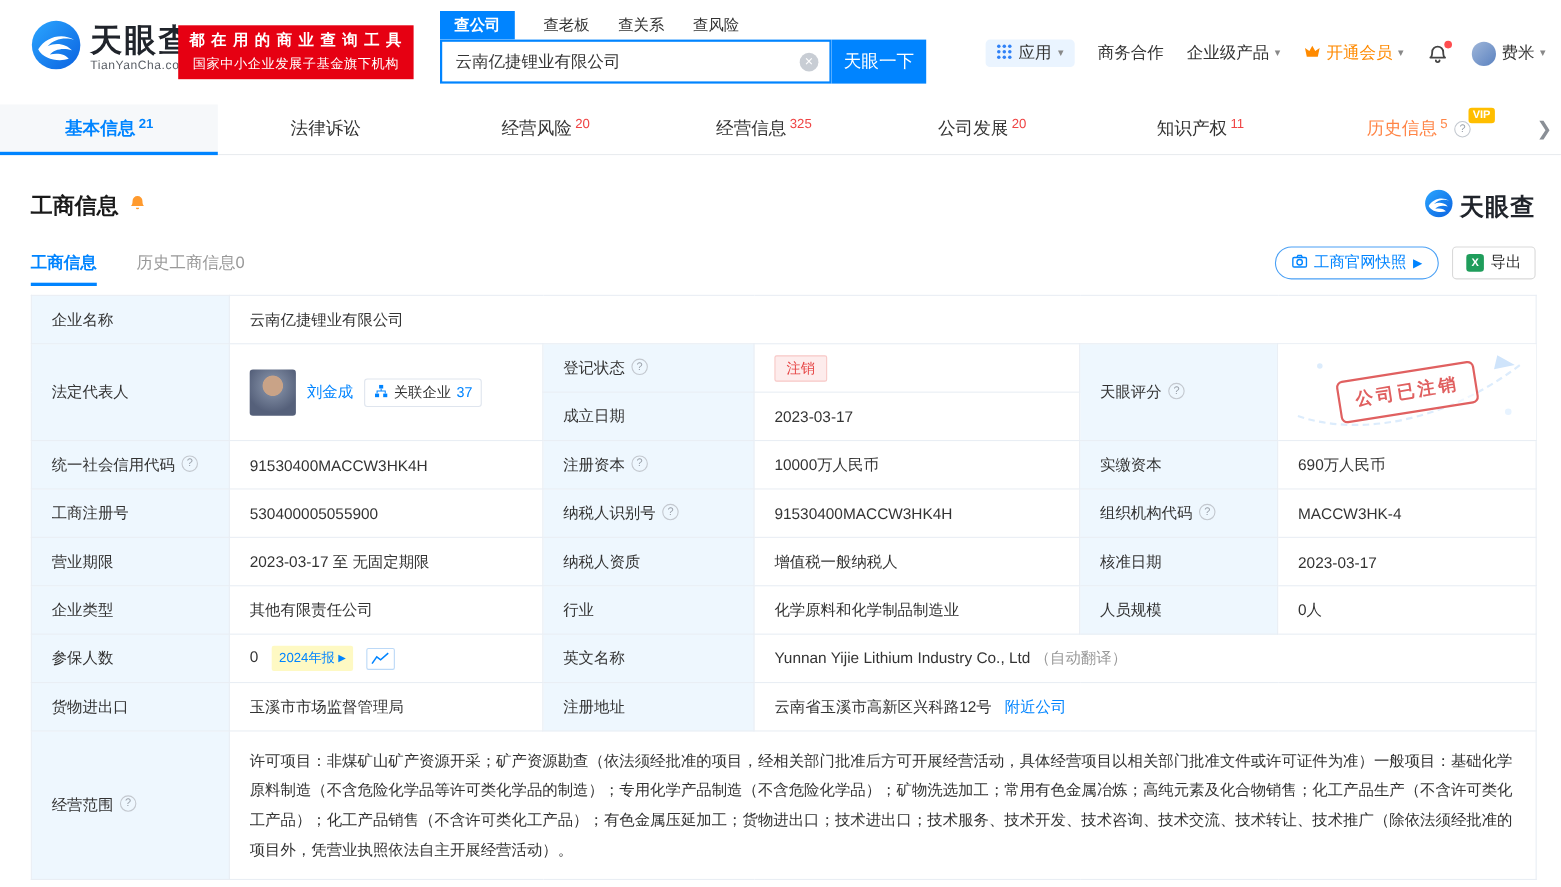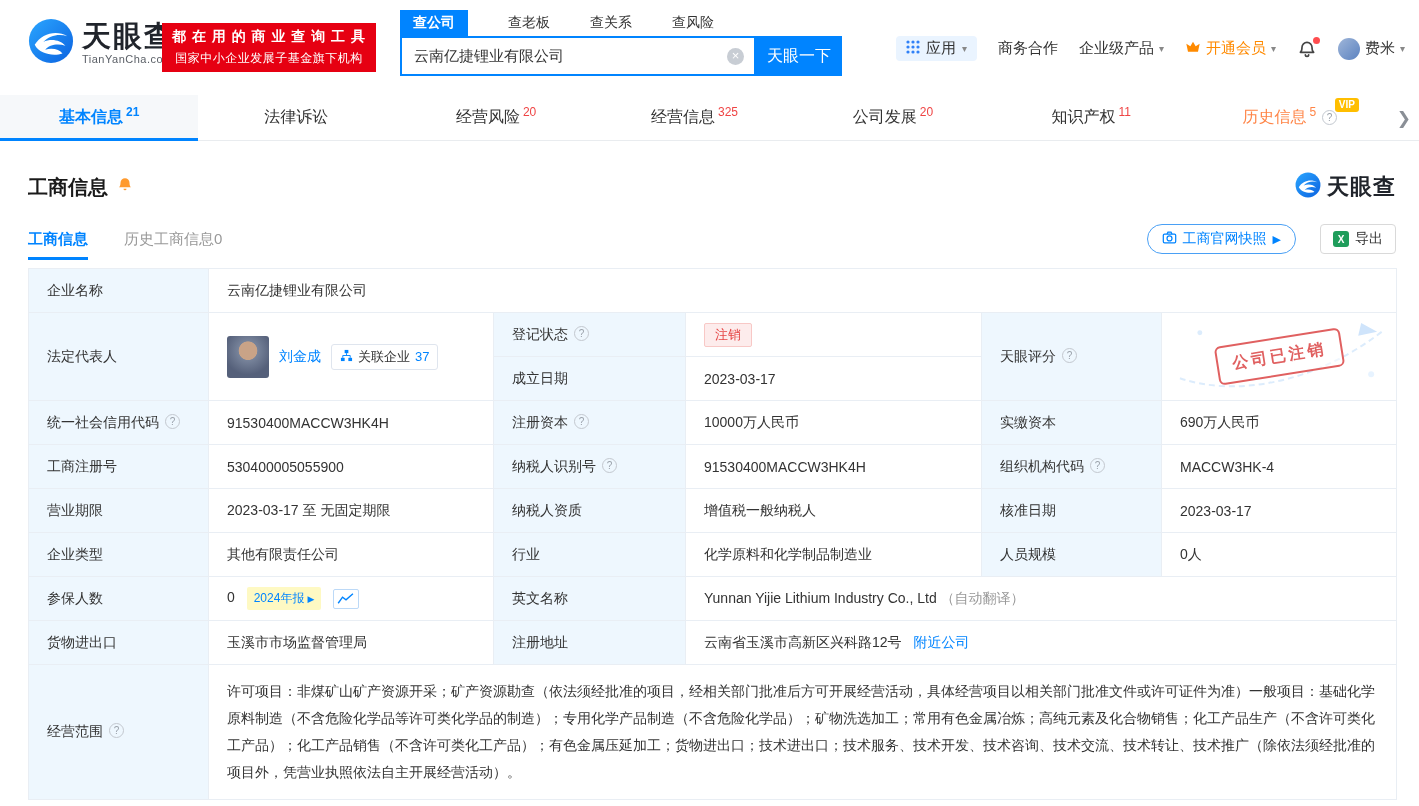--- a/index.html
+++ b/index.html
@@ -9,21 +9,21 @@
   
   .header{position:absolute;top:0;left:0;width:100%;height:95px;background:#fff}
   .logo{position:absolute;left:28px;top:18px;display:flex;align-items:center;gap:8px;cursor:pointer}
   .logo-cn{display:block;font-size:29px;font-weight:bold;color:#20242b;letter-spacing:2px;line-height:30px}
   .logo-domain{display:block;font-size:11px;color:#5a5f66;letter-spacing:.5px;margin-top:2px}
   .slogan{position:absolute;left:162px;top:23px;background:#e60012;color:#fff;padding:5px 10px;text-align:center}
   .slogan-1{font-size:14px;font-weight:bold;letter-spacing:1px}
   .slogan-2{font-size:12px;margin-top:4px;letter-spacing:.5px}
 
   .searchwrap{position:absolute;left:400px;top:10px}
-  .search-tabs{display:flex;align-items:flex-end;gap:40px;height:26px}
+  .search-tabs{display:flex;align-items:flex-end;gap:26px;height:26px}
   .stab{font-size:14px;color:#333;cursor:pointer;padding:4px 0}
   .stab.active{background:#0084ff;color:#fff;padding:4px 13px;font-weight:bold}
   .search-row{display:flex}
   .search-box{position:relative}
   .search-input{width:356px;height:40px;border:2px solid #0084ff;padding:0 38px 0 12px;font-size:15px;color:#333;outline:none;font-family:inherit;display:block}
   .clear-icon{position:absolute;right:12px;top:12px;width:17px;height:17px;border-radius:50%;background:#c8cdd4;color:#fff;font-size:13px;line-height:16px;text-align:center;cursor:pointer}
   .search-btn{width:86px;height:40px;background:#0084ff;color:#fff;border:none;font-size:16px;cursor:pointer;font-family:inherit}
 
   .rightnav{position:absolute;right:14px;top:36px;display:flex;align-items:center;gap:21px;font-size:15px;white-space:nowrap}
   .apps-pill{display:inline-flex;align-items:center;gap:6px;background:#eaf4ff;border-radius:4px;padding:3px 10px;cursor:pointer}
@@ -53,21 +53,21 @@
   .sec-title-wrap{display:flex;align-items:center;gap:8px}
   .sec-title{font-size:20px;font-weight:bold;color:#1a1a1a}
   .mini-logo{display:flex;align-items:center;gap:6px}
   .mini-logo-text{font-size:22px;font-weight:bold;color:#20242b;letter-spacing:1px}
 
   .subtab-row{position:absolute;top:218px;left:28px;width:1368px;height:42px;display:flex;align-items:center;justify-content:space-between}
   .subtabs{display:flex;gap:36px;align-items:stretch;height:100%}
   .subtab{font-size:15px;color:#999;cursor:pointer;display:flex;align-items:center;position:relative}
   .subtab.active{color:#0084ff;font-weight:bold}
   .subtab.active::after{content:"";position:absolute;bottom:0;left:0;right:0;height:3px;background:#0084ff}
-  .subtab-actions{display:flex;gap:24px;align-items:center}
+  .subtab-actions{display:flex;gap:12px;align-items:center}
   .snapshot-btn{display:inline-flex;align-items:center;gap:6px;height:30px;padding:0 14px;border:1px solid #4aa0f5;border-radius:15px;background:#fff;color:#0084ff;font-size:14px;cursor:pointer;font-family:inherit}
   .snap-arrow{font-size:11px}
   .export-btn{display:inline-flex;align-items:center;gap:6px;height:30px;padding:0 12px;border:1px solid #d9d9d9;border-radius:4px;background:#fff;color:#333;font-size:14px;cursor:pointer;font-family:inherit}
   .excel-icon{width:16px;height:16px;border-radius:3px;background:#1f9d5b;color:#fff;font-size:10px;font-weight:bold;display:inline-flex;align-items:center;justify-content:center}
 
   
   .info-table{position:absolute;top:268px;left:28px;width:1368px;border-collapse:collapse;table-layout:fixed;font-size:14px;color:#333}
   .info-table td{border:1px solid #e9eef4;height:44px;padding:0 18px;vertical-align:middle;background:#fff}
   .info-table td.lbl{background:#eef7fe}
   .lbl-inner{display:inline-flex;align-items:flex-start}

